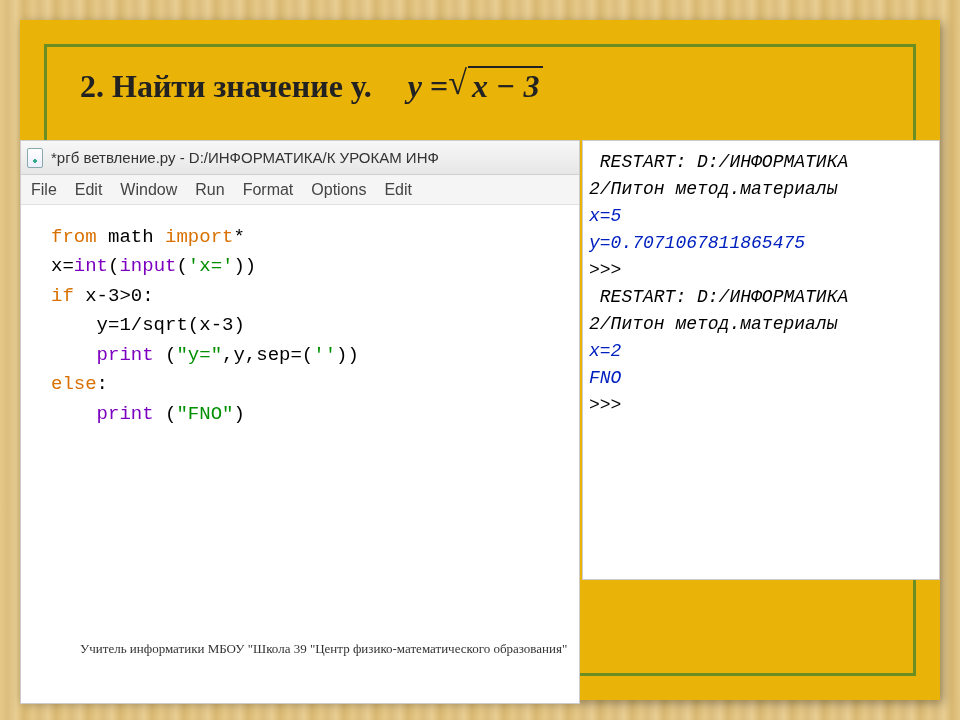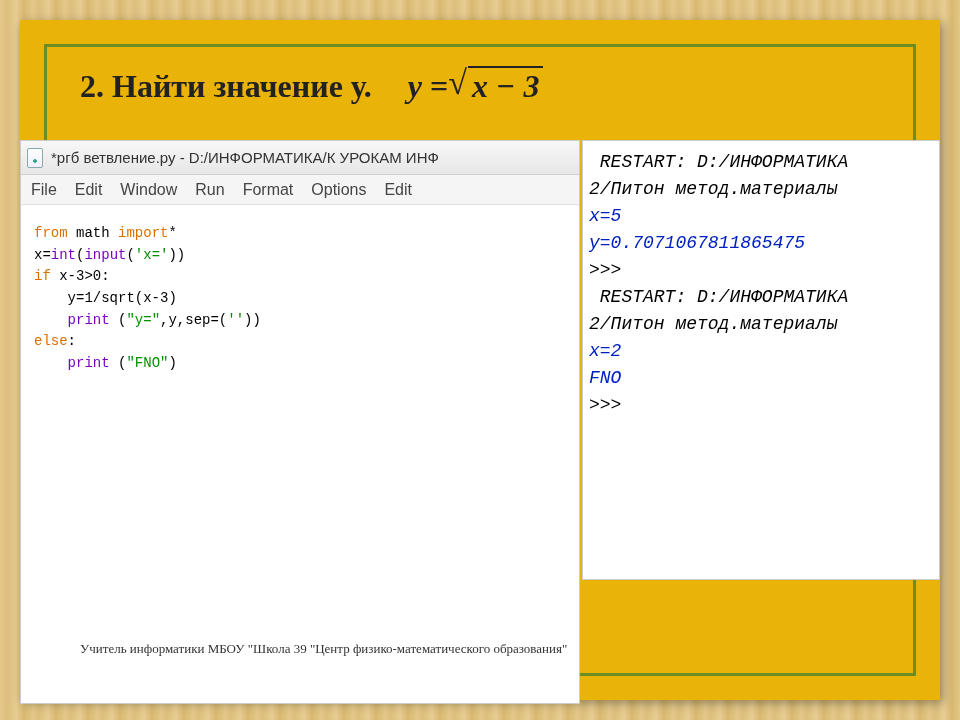--- a/index.html
+++ b/index.html
@@ -83,23 +83,23 @@
     height: 30px;
     align-items: center;
     padding: 0 10px;
     background: #f5f5f5;
     border-bottom: 1px solid #e0e0e0;
     font-size: 16px;
     color: #444;
   }
   .menu-bar span { cursor: default; }
   .code-area {
-    padding: 18px 13px;
+    padding: 18px 30px;
     font-family: "Consolas", "Courier New", monospace;
-    font-size: 14px;
+    font-size: 19px;
     line-height: 1.55;
     color: #000;
     white-space: pre;
   }
   .kw-orange { color: #d97000; }
   .kw-purple { color: #7c00c0; }
   .kw-green  { color: #009000; }
   .kw-black  { color: #000; }
 
   .shell-panel {

